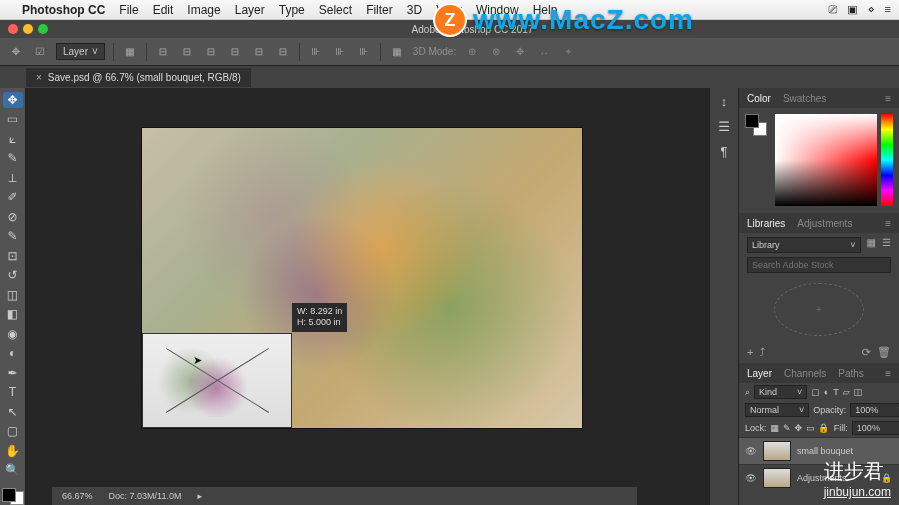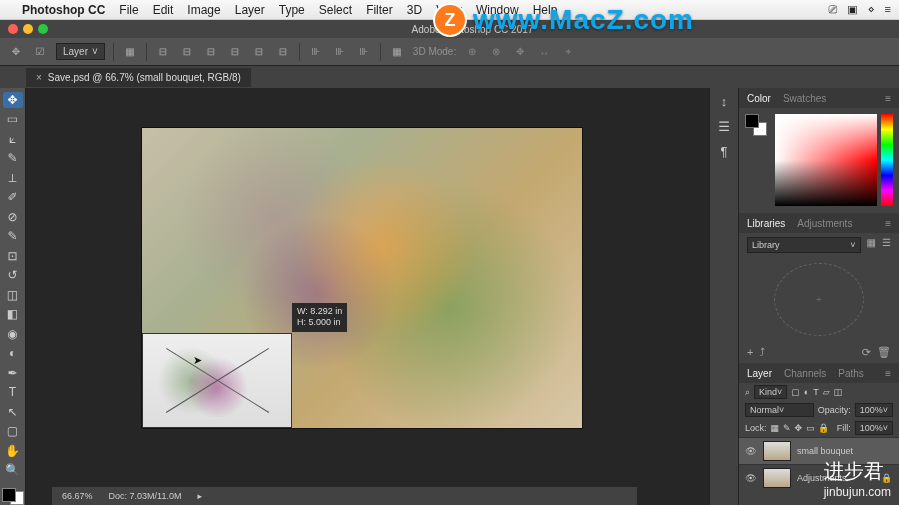--- a/index.html
+++ b/index.html
@@ -52,30 +52,30 @@
 .hue { width:12px; height:92px; background: linear-gradient(#f00,#ff0,#0f0,#0ff,#00f,#f0f,#f00); }
 .lib-panel { flex:0 0 130px; padding:4px 8px; color:#aaa; font-size:10px; display:flex; flex-direction:column; gap:4px; }
 .lib-row { display:flex; gap:6px; }
 .lib-sel { flex:1; background:#333; border:1px solid #222; padding:2px 4px; color:#ccc; font-size:9px; display:flex; justify-content:space-between; }
 .lib-search { width:100%; background:#333; border:1px solid #222; padding:2px 4px; color:#888; font-size:9px; }
 .drop { flex:1; border:1px dashed #666; border-radius:50%; margin:6px auto; width:90px; height:40px; display:flex; align-items:center; justify-content:center; color:#666; }
 .lib-foot { display:flex; gap:6px; font-size:11px; color:#aaa; }
 .lib-foot .r { margin-left:auto; display:flex; gap:6px; }
 .layers-panel { flex:1; display:flex; flex-direction:column; font-size:9px; color:#ccc; }
 .lay-row { display:flex; align-items:center; gap:4px; padding:2px 6px; }
-.lay-row .sel { background:#333; border:1px solid #222; padding:1px 4px; display:flex; gap:0; align-items:center; }
+.lay-row .sel { background:#333; border:1px solid #222; padding:1px 4px; display:flex; gap:20px; align-items:center; }
 .layer { display:flex; align-items:center; gap:6px; padding:3px 6px; border-top:1px solid #333; }
 .layer.active { background:#5b5b5b; }
 .layer .eye { width:12px; }
 .layer .thumb { width:28px; height:20px; background:linear-gradient(#ddd,#b8a888); border:1px solid #222; }
 .watermark1 { position:absolute; top:4px; left:435px; display:flex; align-items:center; gap:8px; z-index:50; }
 .wm-badge { width:30px; height:30px; border-radius:50%; background:#ff7a1a; color:#fff; font-weight:bold; font-size:18px; display:flex; align-items:center; justify-content:center; box-shadow:0 0 0 2px #fff; }
 .wm-text { color:#0ea5e9; font-size:28px; font-weight:bold; text-shadow:0 1px 3px rgba(0,0,0,.5); letter-spacing:1px; }
 .watermark2 { position:absolute; right:8px; bottom:6px; color:#fff; text-align:left; z-index:50; }
-.watermark2 .a { font-size:20px; font-weight:500; } .watermark2 .b { font-size:12px; opacity:.9; }
+.watermark2 .a { font-size:20px; font-weight:500; } .watermark2 .b { font-size:12px; opacity:.9;text-decoration:underline; }
 </style>
 </head>
 <body>
 
 <div class="menubar">
   <span class="apple"></span>
   <span class="app">Photoshop CC</span>
   <span>File</span>
   <span>Edit</span>
   <span>Image</span>
@@ -219,20 +219,21 @@
     </div>
     <div class="lib-panel">
       <div class="lib-row">
         <div class="lib-sel">
             <span>Library</span>
             <span>˅</span>
           </div>
         <span>▦</span>
         <span>☰</span>
       </div>
+      <input class="lib-search" placeholder="Search Adobe Stock" style="">
       <div class="drop">
           <span>+</span>
         </div>
       <div class="lib-foot">
         <span>+</span>
         <span>⤴</span>
         <div class="r">
           <span>⟳</span>
           <span>🗑</span>
         </div>

